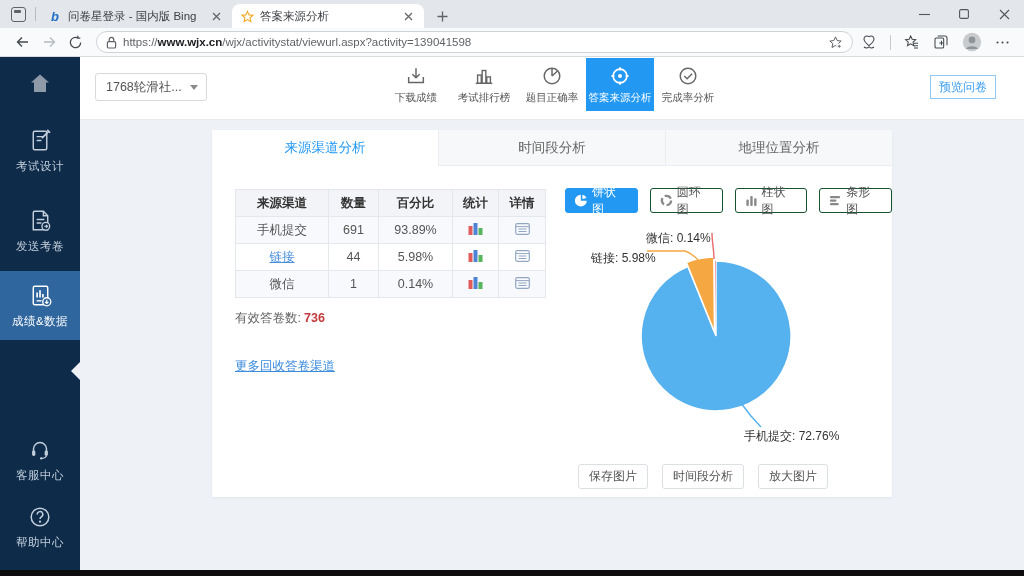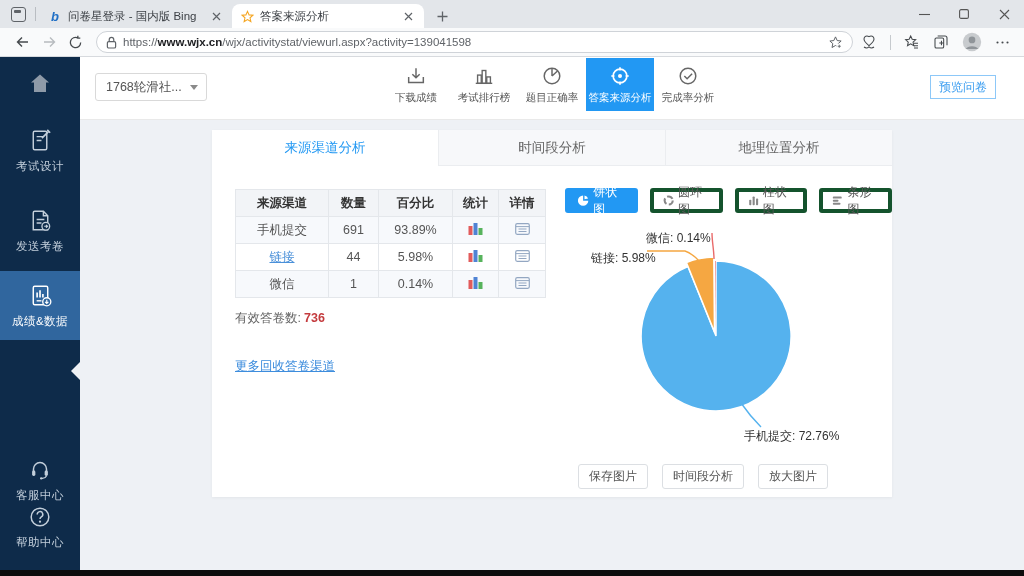--- a/index.html
+++ b/index.html
@@ -59,21 +59,21 @@
   table.src th { background:#f2f4f7; color:#333; font-weight:bold; }
   table.src tr.stripe td { background:#f7f9fc; }
   .c1 { width:93px; } .c2 { width:50px; } .c3 { width:74px; } .c4 { width:46px; } .c5 { width:47px; }
   a.cell-link { color:#4a90d9; text-decoration:underline; }
 
   .valid-line { position:absolute; left:23px; top:180px; font-size:12.5px; color:#666; }
   .valid-line .num { color:#c43b3e; font-weight:bold; margin-left:3px; }
   .more-link { position:absolute; left:23px; top:228px; font-size:12.5px; color:#3e8ddd; text-decoration:underline; }
 
   .chart-btns { position:absolute; left:353px; top:58px; display:flex; gap:12px; }
-  .cbtn { height:25px; padding:0 9px; border:4px solid #14532d; border-radius:3px; background:#fff; color:#555; font-size:12px; display:flex; align-items:center; gap:4px; }
+  .cbtn { height:25px; padding:0 9px; border:1px solid #14532d; border-radius:3px; background:#fff; color:#555; font-size:12px; display:flex; align-items:center; gap:4px; }
   .cbtn.active { background:#2298f3; border-color:#2298f3; color:#fff; }
 
   .pie-wrap { position:absolute; left:343px; top:95px; width:336px; height:235px; }
   .pie-label { position:absolute; font-size:12px; color:#333; white-space:nowrap; }
   .lab-wx { left:434px; top:100px; }
   .lab-lj { left:379px; top:120px; }
   .lab-sj { left:532px; top:298px; }
 
   .img-btns { position:absolute; left:366px; top:334px; display:flex; gap:14px; }
   .ibtn { height:25px; padding:0 10px; border:1px solid #dcdfe3; border-radius:3px; background:#fff; color:#555; font-size:12px; display:flex; align-items:center; }
@@ -227,21 +227,21 @@
         <rect x="6.5" y="4.5" width="15" height="19" rx="1.5" fill="none" stroke="#fff" stroke-width="1.5"></rect>
         <path d="M10.5,16 V11 M13.5,16 V8.5 M16.5,16 V12.5" stroke="#fff" stroke-width="1.7"></path>
         <path d="M10,19.5 H15" stroke="#fff" stroke-width="1.4"></path>
         <circle cx="20.5" cy="20.5" r="4.2" fill="#30669e" stroke="#fff" stroke-width="1.4"></circle>
         <path d="M20.5,18.3 V22 M18.8,20.6 L20.5,22.3 L22.2,20.6" fill="none" stroke="#fff" stroke-width="1.2"></path>
       </svg>
     <span class="lbl">成绩&amp;数据</span>
   </div>
   <div class="side-notch"></div>
 
-  <div class="side-item" style="top:400px;">
+  <div class="side-item" style="top:380px;">
     <svg width="26" height="26" viewBox="0 0 28 28">
         <path d="M7,17 V13 a7,7 0 0 1 14,0 V17" fill="none" stroke="#c3cfdb" stroke-width="1.6"></path>
         <rect x="5.5" y="14.5" width="3.5" height="6" rx="1.6" fill="#c3cfdb"></rect>
         <rect x="19" y="14.5" width="3.5" height="6" rx="1.6" fill="#c3cfdb"></rect>
         <path d="M21,20.5 a5,4 0 0 1 -5,2.5" fill="none" stroke="#c3cfdb" stroke-width="1.4"></path>
         <circle cx="15.3" cy="23" r="1.3" fill="#c3cfdb"></circle>
       </svg>
     <span class="lbl">客服中心</span>
   </div>
 

